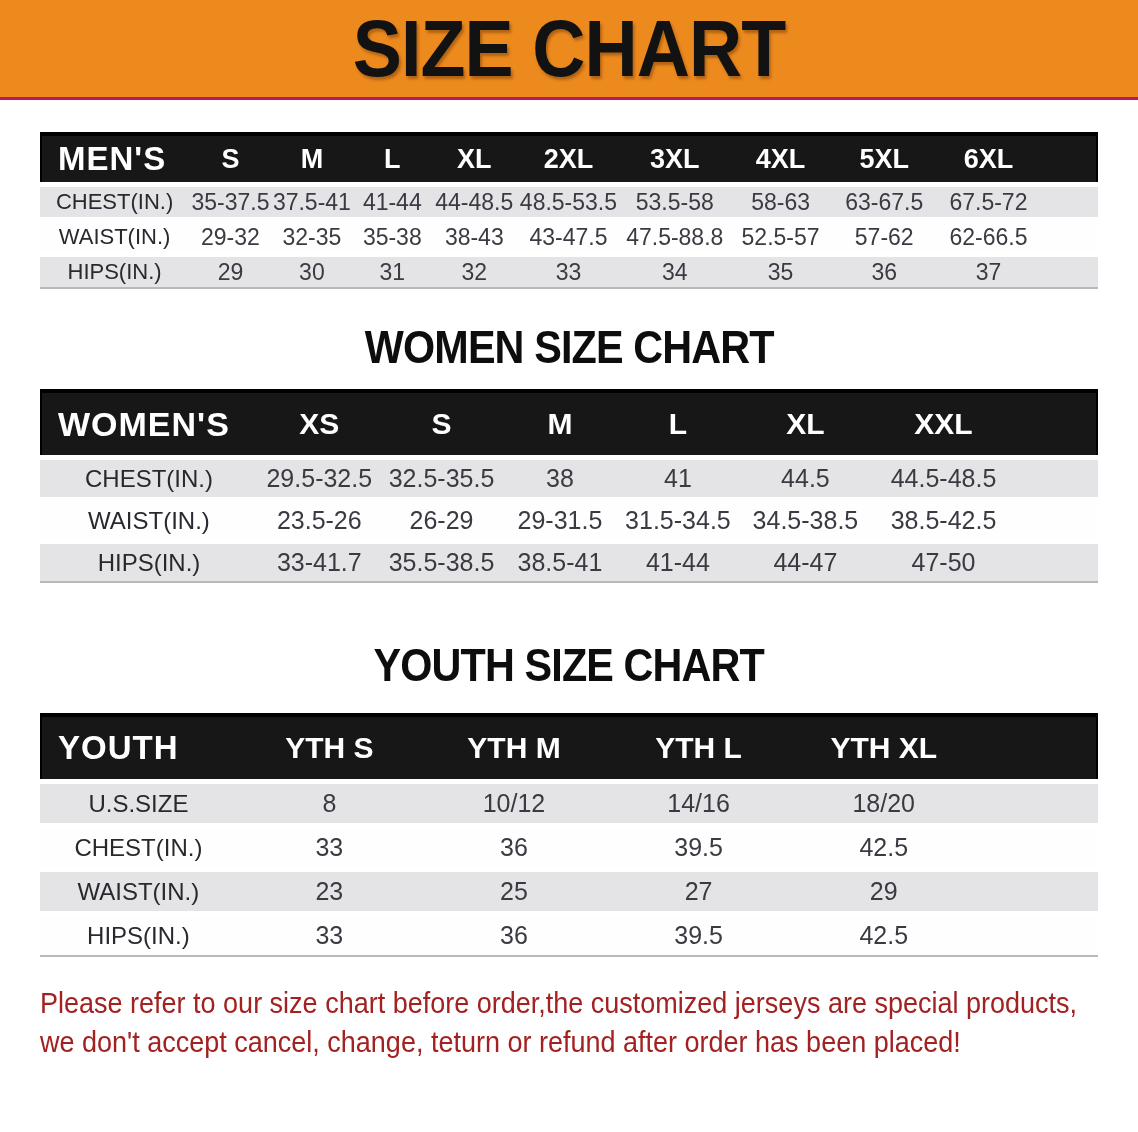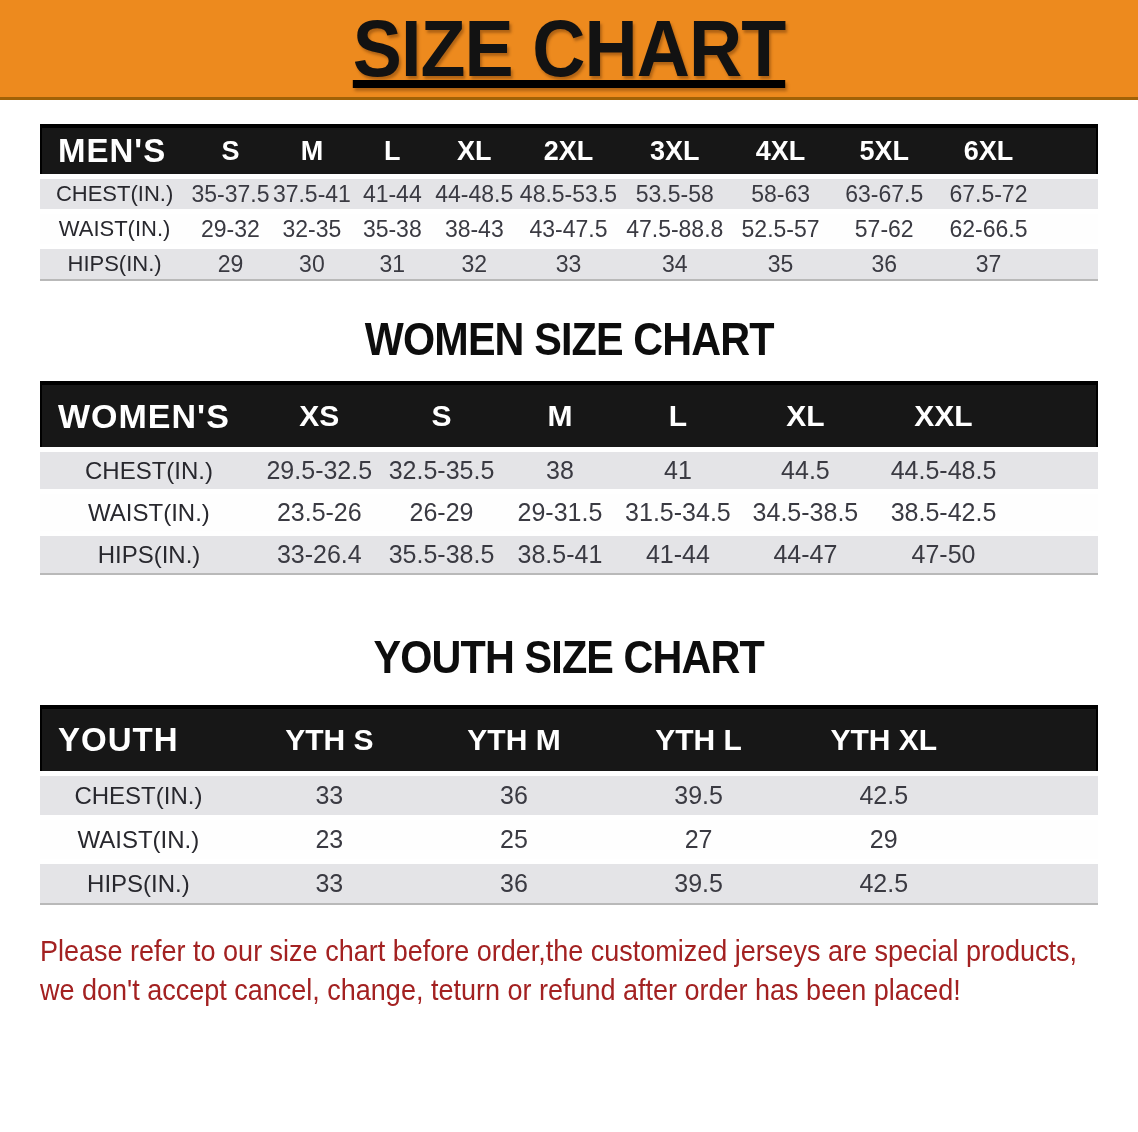--- a/index.html
+++ b/index.html
@@ -14,25 +14,24 @@
     height: 1132px;
     margin: 0 auto;
     background: #ffffff;
     overflow: hidden;
   }
 
   
   .banner {
     height: 97px;
     background: #ED8A1E;
-    border-bottom: 3px solid #a16207;
+    border-bottom: 3px solid #be185d;
     display: flex;
     align-items: center;
     justify-content: center;
-    text-decoration: underline;
   }
   .banner-title {
     display: inline-block;
     font-size: 80px;
     font-weight: bold;
     color: #121212;
     letter-spacing: -1px;
     transform: scaleX(0.92);
     transform-origin: center;
     text-shadow: 2px 3px 3px rgba(60,25,0,0.35);
@@ -88,21 +87,21 @@
   .size-table tbody tr:nth-child(odd)  { background: #E4E4E7; }
   .size-table tbody tr:nth-child(even) { background: #fefefe; }
   .size-table td {
     text-align: center;
     color: #3a3a42;
     padding: 0;
     white-space: nowrap;
   }
   .size-table td.row-label { color: #28282e; text-align: center; }
 
-  .tbl-men   { margin-top: 24px; }
+  .tbl-men   { margin-top: 32px; }
   .tbl-men th   { height: 46px; font-size: 27px; }
   .tbl-men th.tbl-label { font-size: 33px; }
   .tbl-men td   { height: 30px; font-size: 23px; }
   .tbl-men td.row-label { font-size: 22px; }
 
   .tbl-women { margin-top: 16px; }
   .tbl-women th { height: 62px; font-size: 30px; }
   .tbl-women th.tbl-label { font-size: 34px; }
   .tbl-women td { height: 37px; font-size: 25px; }
   .tbl-women td.row-label { font-size: 24px; }
@@ -253,21 +252,21 @@
             <td>23.5-26</td>
             <td>26-29</td>
             <td>29-31.5</td>
             <td>31.5-34.5</td>
             <td>34.5-38.5</td>
             <td>38.5-42.5</td>
             <td></td>
           </tr>
           <tr>
             <td class="row-label">HIPS(IN.)</td>
-            <td>33-26.4</td>
+            <td>33-41.7</td>
             <td>35.5-38.5</td>
             <td>38.5-41</td>
             <td>41-44</td>
             <td>44-47</td>
             <td>47-50</td>
             <td></td>
           </tr>
         </tbody>
       </table>
   </section>
@@ -290,20 +289,28 @@
             <th class="tbl-label">YOUTH</th>
             <th class="">YTH S</th>
             <th class="">YTH M</th>
             <th class="">YTH L</th>
             <th class="">YTH XL</th>
             <th class=""></th>
           </tr>
         </thead>
         <tbody>
           <tr>
+            <td class="row-label">U.S.SIZE</td>
+            <td>8</td>
+            <td>10/12</td>
+            <td>14/16</td>
+            <td>18/20</td>
+            <td></td>
+          </tr>
+          <tr>
             <td class="row-label">CHEST(IN.)</td>
             <td>33</td>
             <td>36</td>
             <td>39.5</td>
             <td>42.5</td>
             <td></td>
           </tr>
           <tr>
             <td class="row-label">WAIST(IN.)</td>
             <td>23</td>

